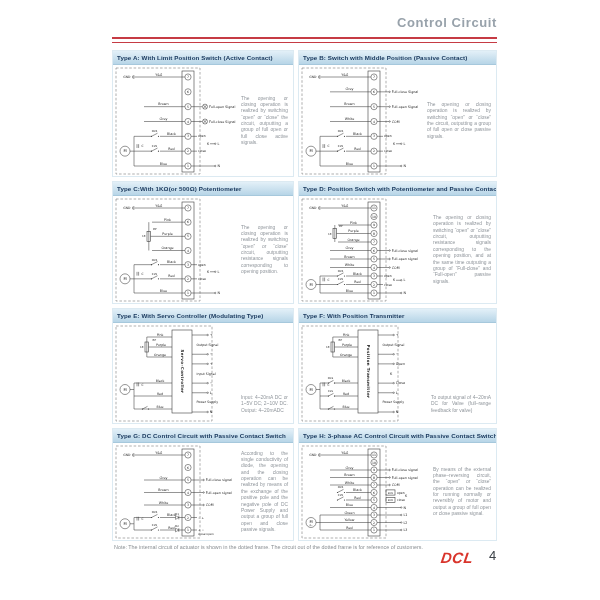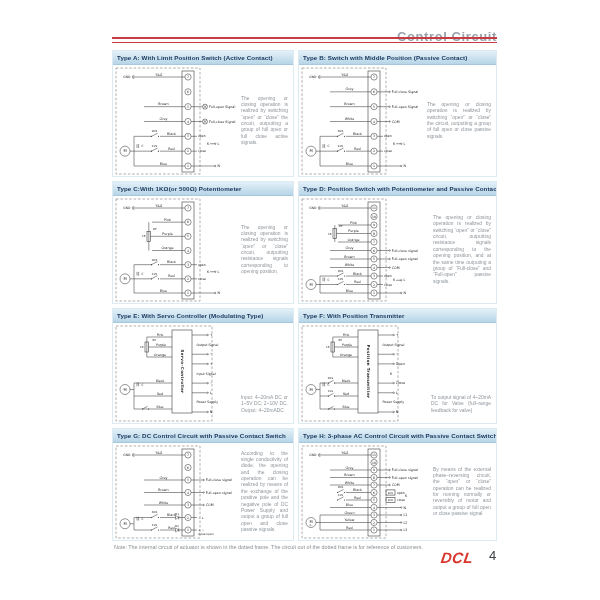--- a/index.html
+++ b/index.html
@@ -1,17 +1,17 @@
 <!DOCTYPE html>
 <html><head>
 <meta charset="utf-8">
 <style>
   html,body{margin:0;padding:0;background:#ffffff;}
   .page{position:relative;width:600px;height:600px;background:#fff;font-family:"Liberation Sans",sans-serif;overflow:hidden;}
-  .hdr-title{position:absolute;top:29px;right:103px;font-size:13px;font-weight:bold;color:#98a2ab;letter-spacing:0.6px;}
+  .hdr-title{position:absolute;top:15px;right:103px;font-size:13px;font-weight:bold;color:#98a2ab;letter-spacing:0.6px;}
   .divider{position:absolute;left:112px;top:37px;width:385px;height:3.4px;border-top:2.4px solid #c63b44;border-bottom:0.9px solid #c63b44;}
   .panel{position:absolute;border:0.5px solid #dcea f2;}
   .panel{border:0.5px solid #dceaf2;background:#fff;box-sizing:border-box;}
   .ptitle{height:13px;line-height:13px;font-size:6.2px;font-weight:bold;color:#16355a;background:linear-gradient(#e3f0f8,#b7d5e7);border-bottom:0.5px solid #a6c8dc;padding-left:4px;white-space:nowrap;overflow:hidden;letter-spacing:0.1px;}
   .pbody{display:flex;padding:1px;}
   .pbody svg{flex:none;display:block;}
   .pdesc{flex:1;display:flex;flex-direction:column;justify-content:center;padding:3px 4px 3px 1px;font-size:4.9px;line-height:1.3;color:#8f959b;text-align:justify;}
   .pdesc.bottom{justify-content:flex-end;padding-bottom:9px;}
   .foot-note{position:absolute;left:114px;top:544px;width:384px;font-size:5.4px;color:#8a8f93;}
   .brand{position:absolute;left:441px;top:549px;font-size:15px;font-weight:bold;font-style:italic;color:#d9352c;letter-spacing:0.5px;transform:skewX(-8deg);}

